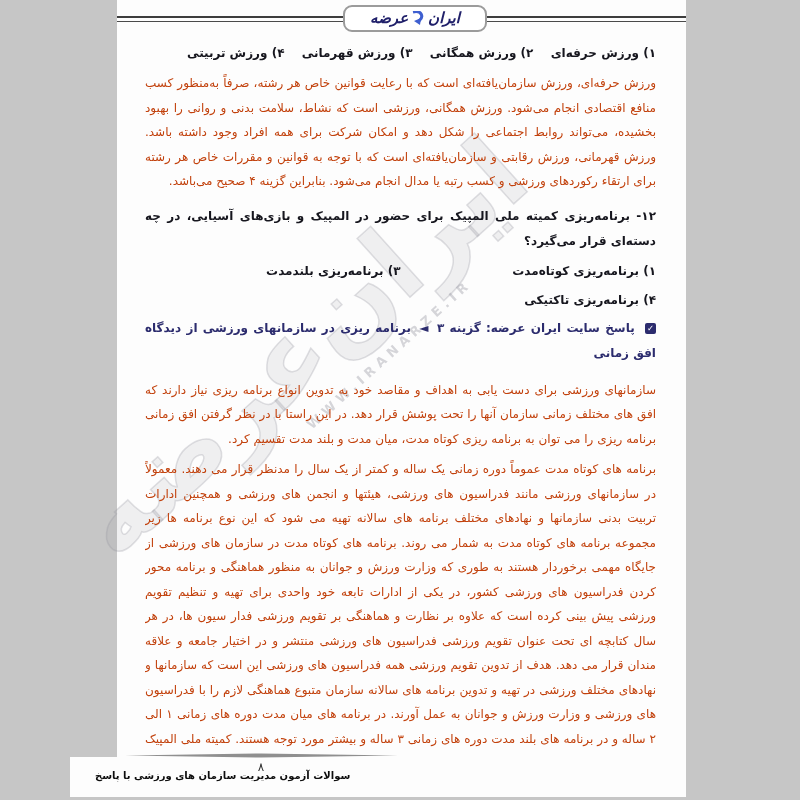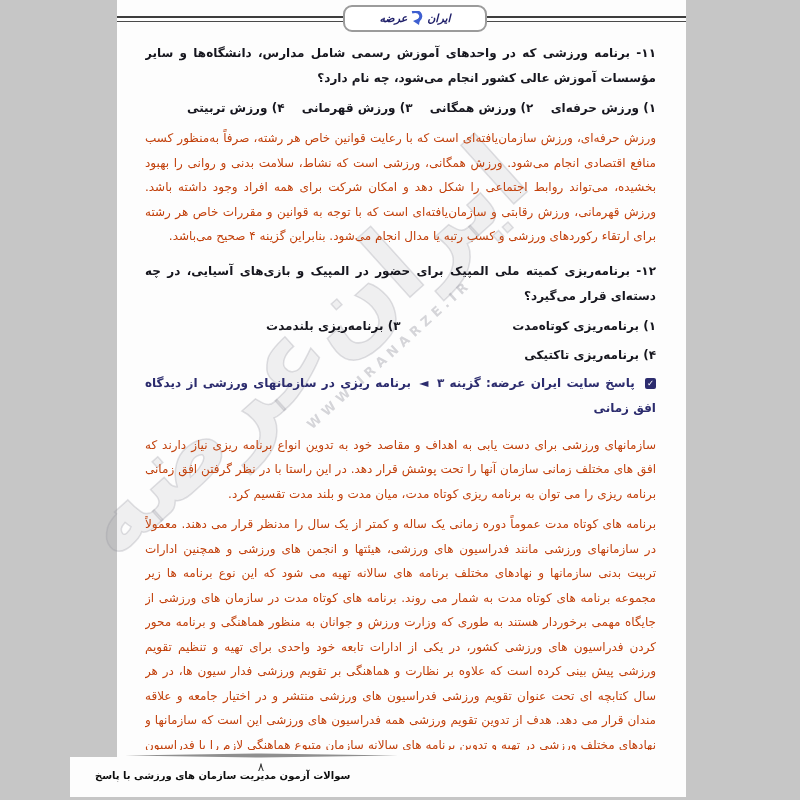--- a/index.html
+++ b/index.html
@@ -22,21 +22,21 @@
     position:absolute; top:16px; left:0; right:0; height:3px;
     border-top:2px solid #3d3d3d; border-bottom:1.5px solid #4a4a4a;
   }
   .logo-box {
     position:absolute; top:5px; left:226px; width:144px; height:27px;
     background:#ffffff; border:2px solid #9b9b9b; border-radius:9px;
     display:flex; align-items:center; justify-content:center; gap:3px;
     direction:rtl; z-index:4; box-sizing:border-box;
   }
   .logo-word {
-    font-size:11px; font-weight:bold; color:#20206a; line-height:1;
+    font-size:15px; font-weight:bold; color:#20206a; line-height:1;
     font-style:italic; white-space:nowrap;
   }
   .logo-arrow { width:14px; height:16px; flex:0 0 auto; }
 
   
   .watermark {
     position:absolute; left:80px; top:220px; width:440px; height:330px;
     transform:rotate(-42deg); pointer-events:none; z-index:1;
     text-align:center; direction:rtl;
   }
@@ -113,21 +113,20 @@
       </div>
     </div>
 
     <div class="watermark">
       <div class="wm-logo">ایران‌عرضه</div>
       <div class="wm-site">WWW.IRANARZE.IR</div>
     </div>
 
     <div class="content">
 
-      <p class="q-title first">۱۱- برنامه ورزشی که در واحدهای آموزش رسمی شامل مدارس، دانشگاه‌ها و سایر مؤسسات آموزش عالی کشور انجام می‌شود، چه نام دارد؟</p>
       <div class="opts-row">
         <span>۱) ورزش حرفه‌ای</span>
         <span>۲) ورزش همگانی</span>
         <span>۳) ورزش قهرمانی</span>
         <span>۴) ورزش تربیتی</span>
       </div>
       <p class="expl">ورزش حرفه‌ای، ورزش سازمان‌یافته‌ای است که با رعایت قوانین خاص هر رشته، صرفاً به‌منظور کسب منافع اقتصادی انجام می‌شود. ورزش همگانی، ورزشی است که نشاط، سلامت بدنی و روانی را بهبود بخشیده، می‌تواند روابط اجتماعی را شکل دهد و امکان شرکت برای همه افراد وجود داشته باشد. ورزش قهرمانی، ورزش رقابتی و سازمان‌یافته‌ای است که با توجه به قوانین و مقررات خاص هر رشته برای ارتقاء رکوردهای ورزشی و کسب رتبه یا مدال انجام می‌شود. بنابراین گزینه ۴ صحیح می‌باشد.</p>
 
       <p class="q-title">۱۲- برنامه‌ریزی کمیته ملی المپیک برای حضور در المپیک و بازی‌های آسیایی، در چه دسته‌ای قرار می‌گیرد؟</p>
       <div class="opts-grid">

